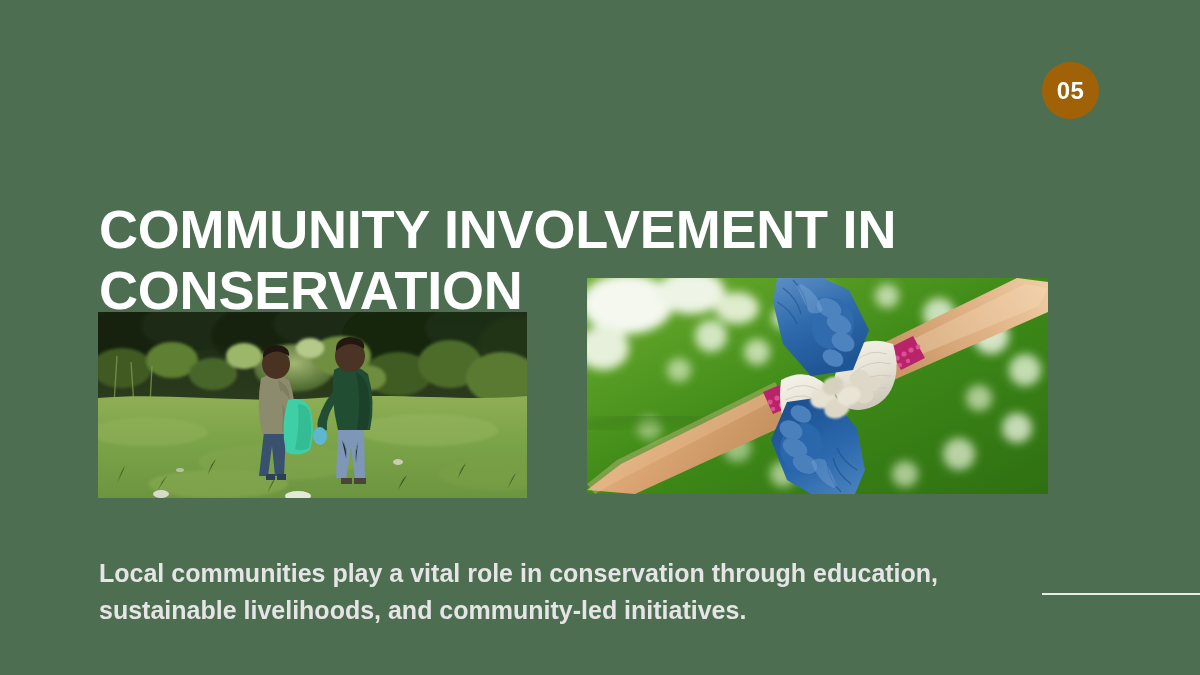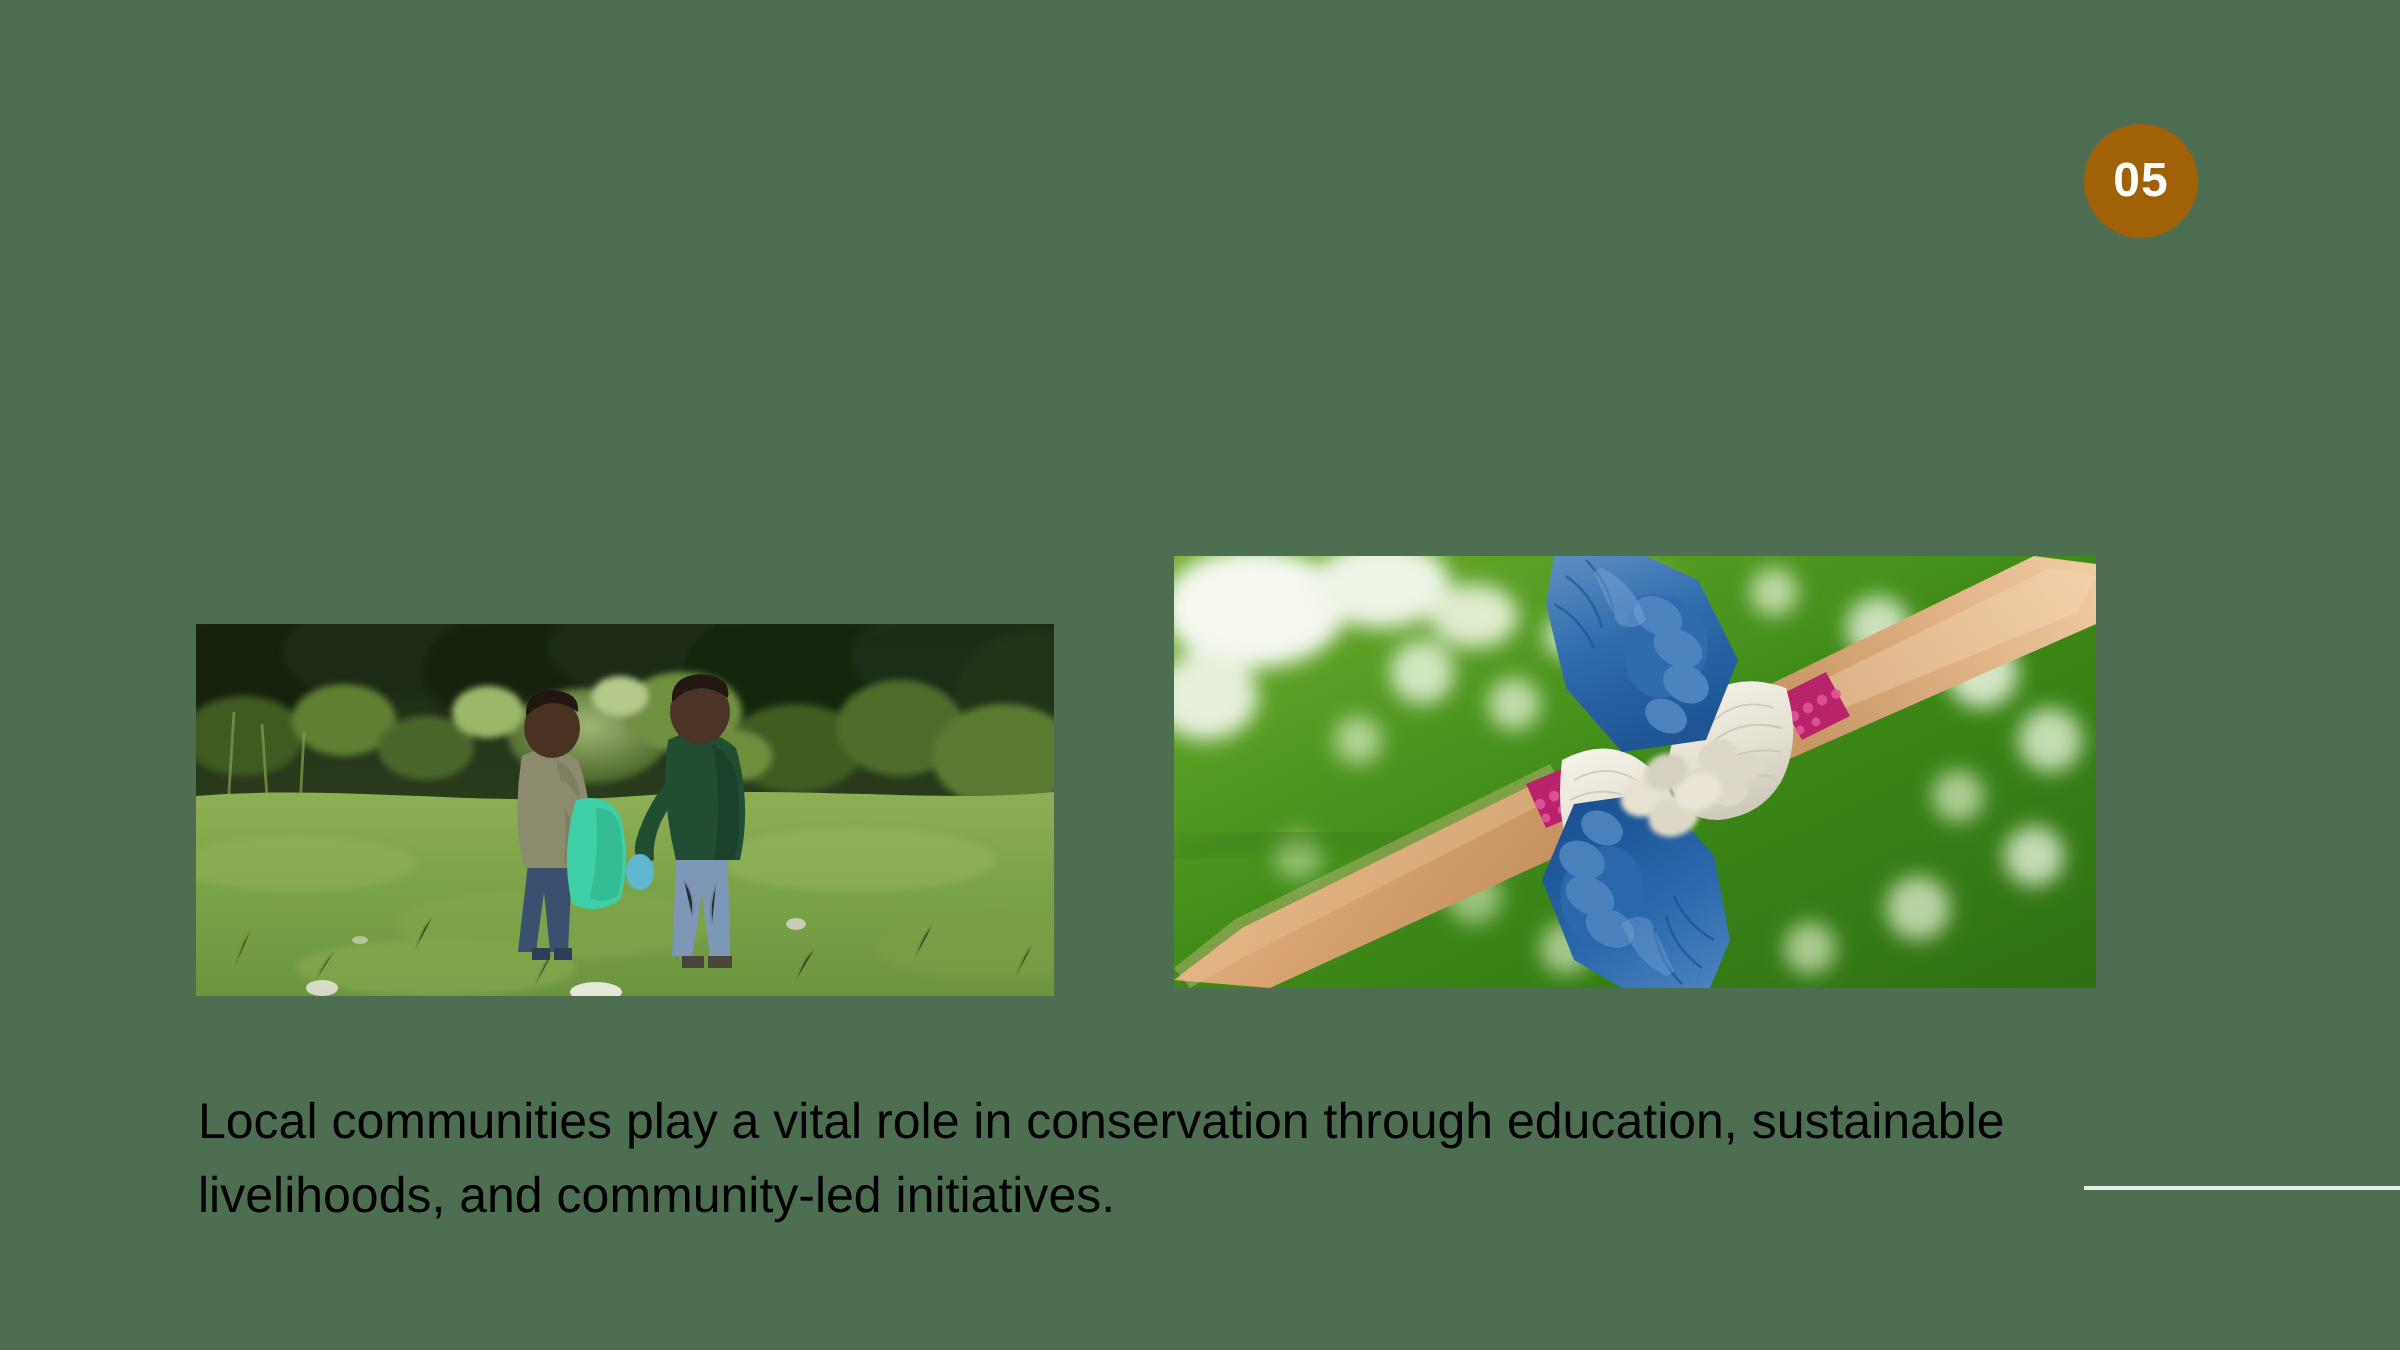--- a/index.html
+++ b/index.html
@@ -72,26 +72,26 @@
     top: 278px;
     width: 461px;
     height: 216px;
   }
   .photo svg { display: block; width: 100%; height: 100%; }
 
   
   #body-text {
     position: absolute;
     left: 99px;
-    top: 518px;
+    top: 530px;
     width: 975px;
     font-size: 25px;
     line-height: 1.48;
-    color: #000000;
-    font-weight: normal;
+    color: #e5e5e5;
+    font-weight: bold;
   }
 
   
   #accent-rule {
     position: absolute;
     left: 1042px;
     top: 593px;
     width: 158px;
     height: 2px;
     background: #e7ece6;
@@ -99,20 +99,21 @@
 </style>
 </head>
 <body>
 
 <div id="slide">
 
   <div id="page-badge">
     <span id="page-badge-label">05</span>
   </div>
 
+  <h1 id="title">COMMUNITY INVOLVEMENT IN CONSERVATION</h1>
 
   <div class="photo" id="photo-volunteers">
     <svg viewBox="0 0 429 186" preserveAspectRatio="xMidYMid slice" aria-hidden="true">
       <defs>
         <linearGradient id="lv-sky" x1="0" y1="0" x2="0" y2="1">
           <stop offset="0" stop-color="#1d2b16"></stop>
           <stop offset="1" stop-color="#2c3d1d"></stop>
         </linearGradient>
         <linearGradient id="lv-grass" x1="0" y1="0" x2="0" y2="1">
           <stop offset="0" stop-color="#8fae55"></stop>

